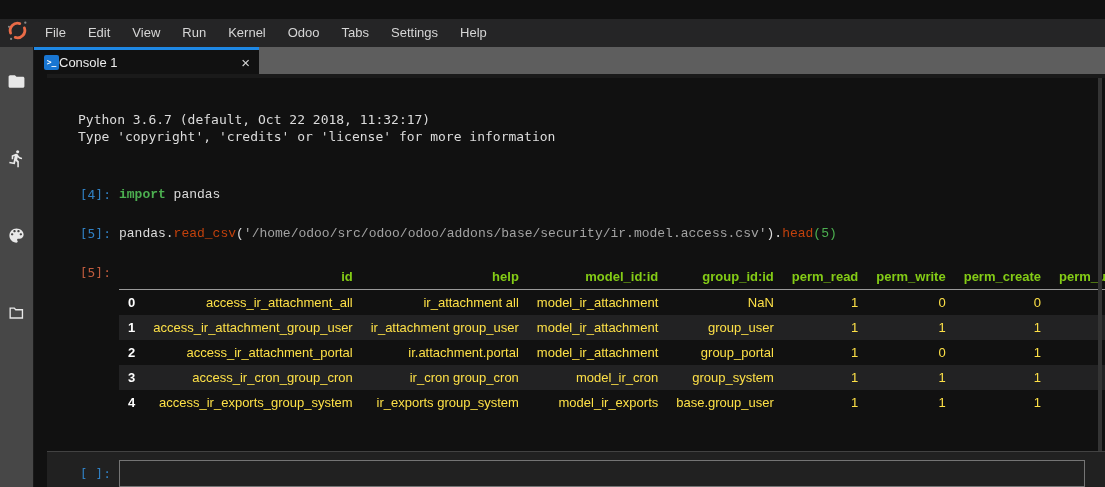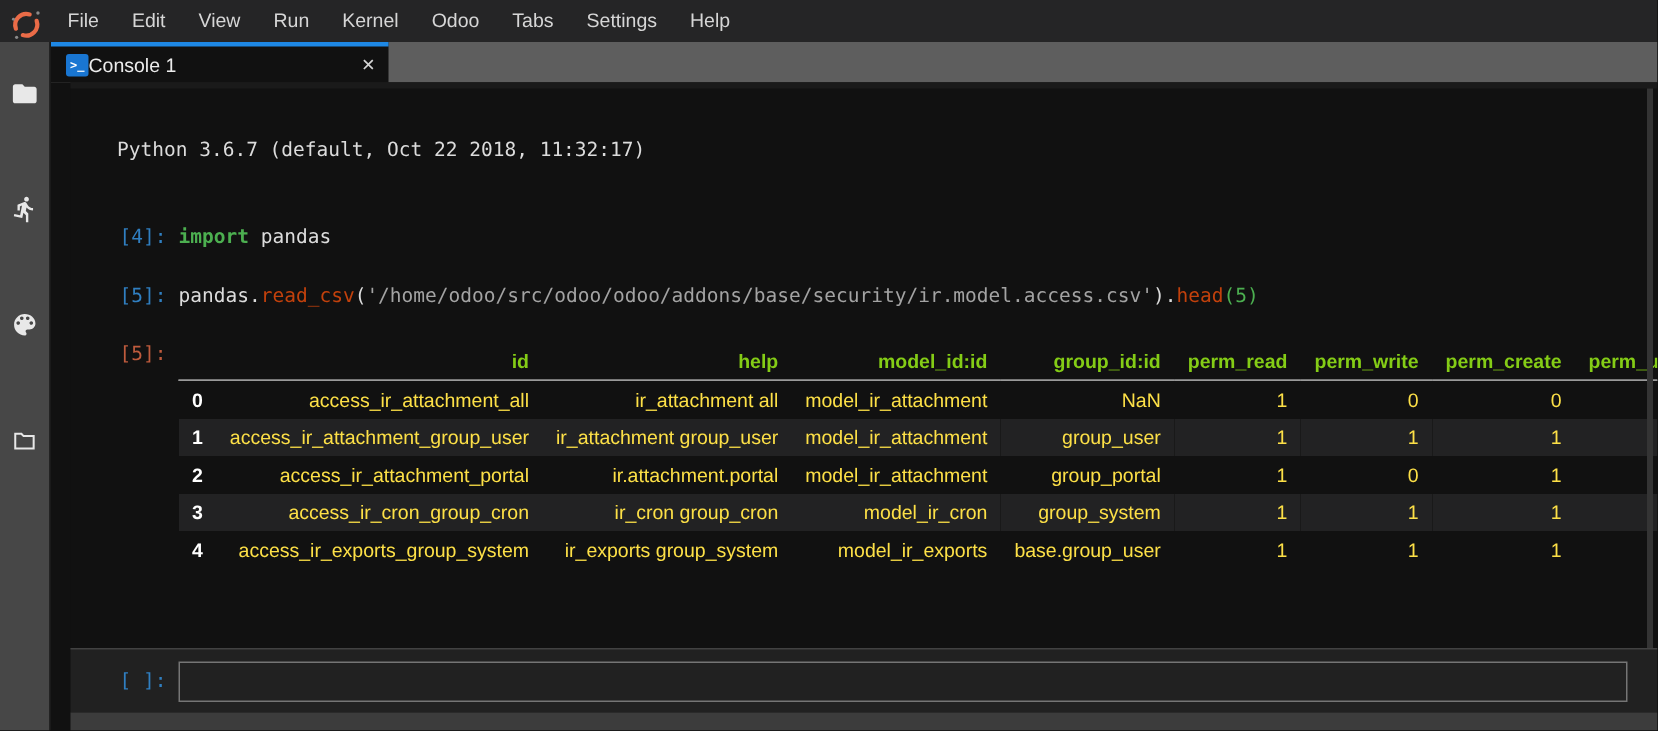--- a/index.html
+++ b/index.html
@@ -5,21 +5,21 @@
   * { box-sizing: border-box; }
   html, body { margin:0; padding:0; }
   body {
     width:1105px; height:487px; overflow:hidden;
     background:#111111;
     font-family:"Liberation Sans", sans-serif;
     -webkit-font-smoothing:antialiased;
   }
   
   .menubar {
-    height:28px; background:#252526; display:flex; align-items:flex-end;
+    height:28px; background:#252526; display:flex; align-items:flex-start;margin-top:19px;
   }
   .logo-wrap { width:34px; display:flex; justify-content:center; align-items:center; }
   .menu-item {
     color:#d6d6d6; font-size:13px; line-height:28px; padding:0 11px; cursor:default;
   }
   
   .main { display:flex; height:459px; }
   .sidebar {
     width:33px; background:#474747; display:flex; flex-direction:column;
     align-items:center; padding-top:24px; gap:57px; flex:none;
@@ -47,21 +47,21 @@
   .scroll-track { position:absolute; top:0; right:3px; width:4px; bottom:55px; background:#343434; }
   .mono { font-family:"DejaVu Sans Mono", monospace; }
   .banner { margin-left:31px; font-size:13px; line-height:17px; color:#dcdcdc; white-space:pre; }
   .cells { margin-top:41px; }
   .cell { display:flex; margin-bottom:22px; font-size:13px; line-height:17px; }
   .prompt {
     width:72px; min-width:72px; padding-right:8px; text-align:right;
     color:#307fc1; font-family:"DejaVu Sans Mono", monospace; font-size:13px; line-height:17px;
   }
   .prompt.out { color:#bf5b3d; }
-  .code { white-space:pre; color:#dcdcdc; }
+  .code { white-space:pre; color:#dcdcdc;font-family:Liberation Mono, monospace; }
   .tok-keyword  { color:#4caf50; font-weight:bold; }
   .tok-function { color:#c2410c; }
   .tok-string   { color:#a3a3a3; }
   .tok-number   { color:#4caf50; }
   .tok-plain    { color:#dcdcdc; }
   
   .output { display:flex; margin-top:16px; }
   table.df { border-collapse:collapse; font-size:13px; table-layout:fixed; }
   table.df th, table.df td { padding:5px 9px; text-align:right; line-height:15px; overflow:hidden; white-space:nowrap; }
   table.df thead th { color:#84cc16; font-weight:bold; border-bottom:1px solid #9a9a9a; }
@@ -135,21 +135,21 @@
     <div class="tabbar">
       <div class="tab">
         <span class="tab-icon">&gt;_</span>
         <span class="tab-label">Console 1</span>
         <span class="tab-close">×</span>
       </div>
     </div>
 
     <div class="console">
       <div class="scrollarea">
-        <div class="banner mono" id="banner"><div>Python 3.6.7 (default, Oct 22 2018, 11:32:17)</div></div>
+        <div class="banner mono" id="banner"><div>Python 3.6.7 (default, Oct 22 2018, 11:32:17)</div><div>Type 'copyright', 'credits' or 'license' for more information</div></div>
         <div class="cells" id="cells">
             <div class="cell">
               <div class="prompt">[4]:</div>
               <div class="code mono"><span class="tok-keyword">import</span><span class="tok-plain"> pandas</span></div>
             </div>
             <div class="cell">
               <div class="prompt">[5]:</div>
               <div class="code mono"><span class="tok-plain">pandas.</span><span class="tok-function">read_csv</span><span class="tok-plain">(</span><span class="tok-string">'/home/odoo/src/odoo/odoo/addons/base/security/ir.model.access.csv'</span><span class="tok-plain">).</span><span class="tok-function">head</span><span class="tok-number">(5)</span></div>
             </div>
           </div>

